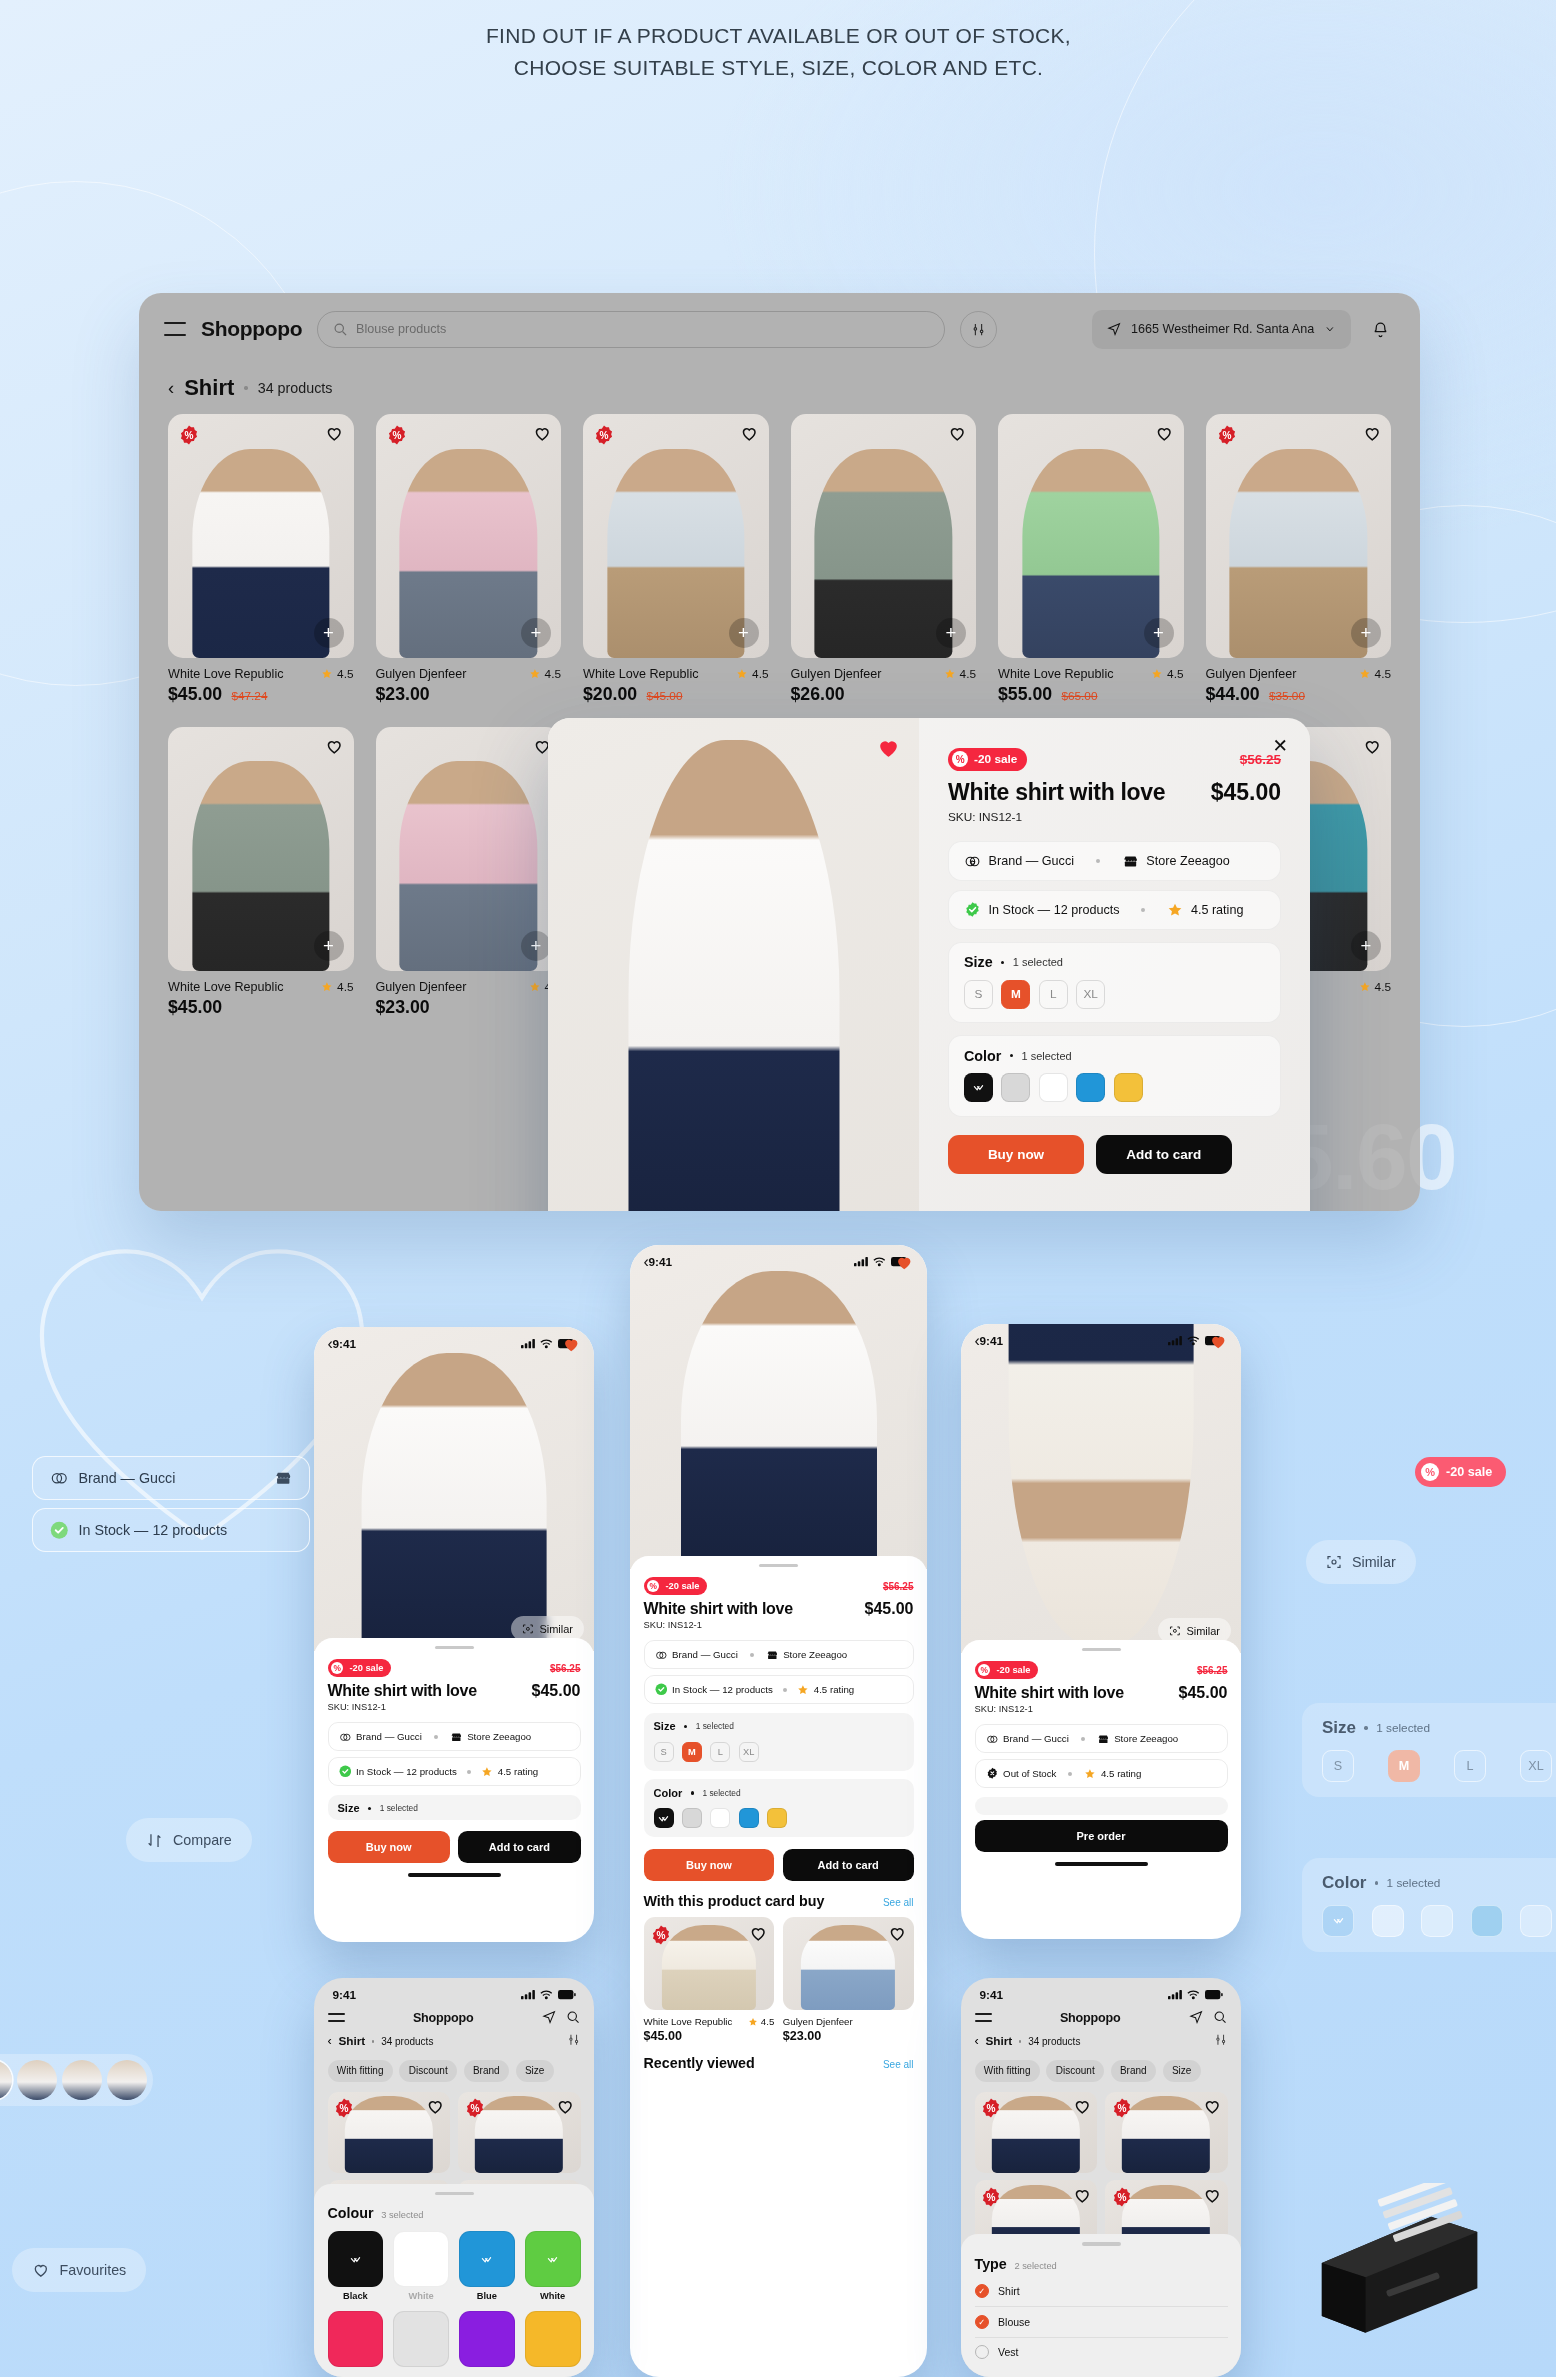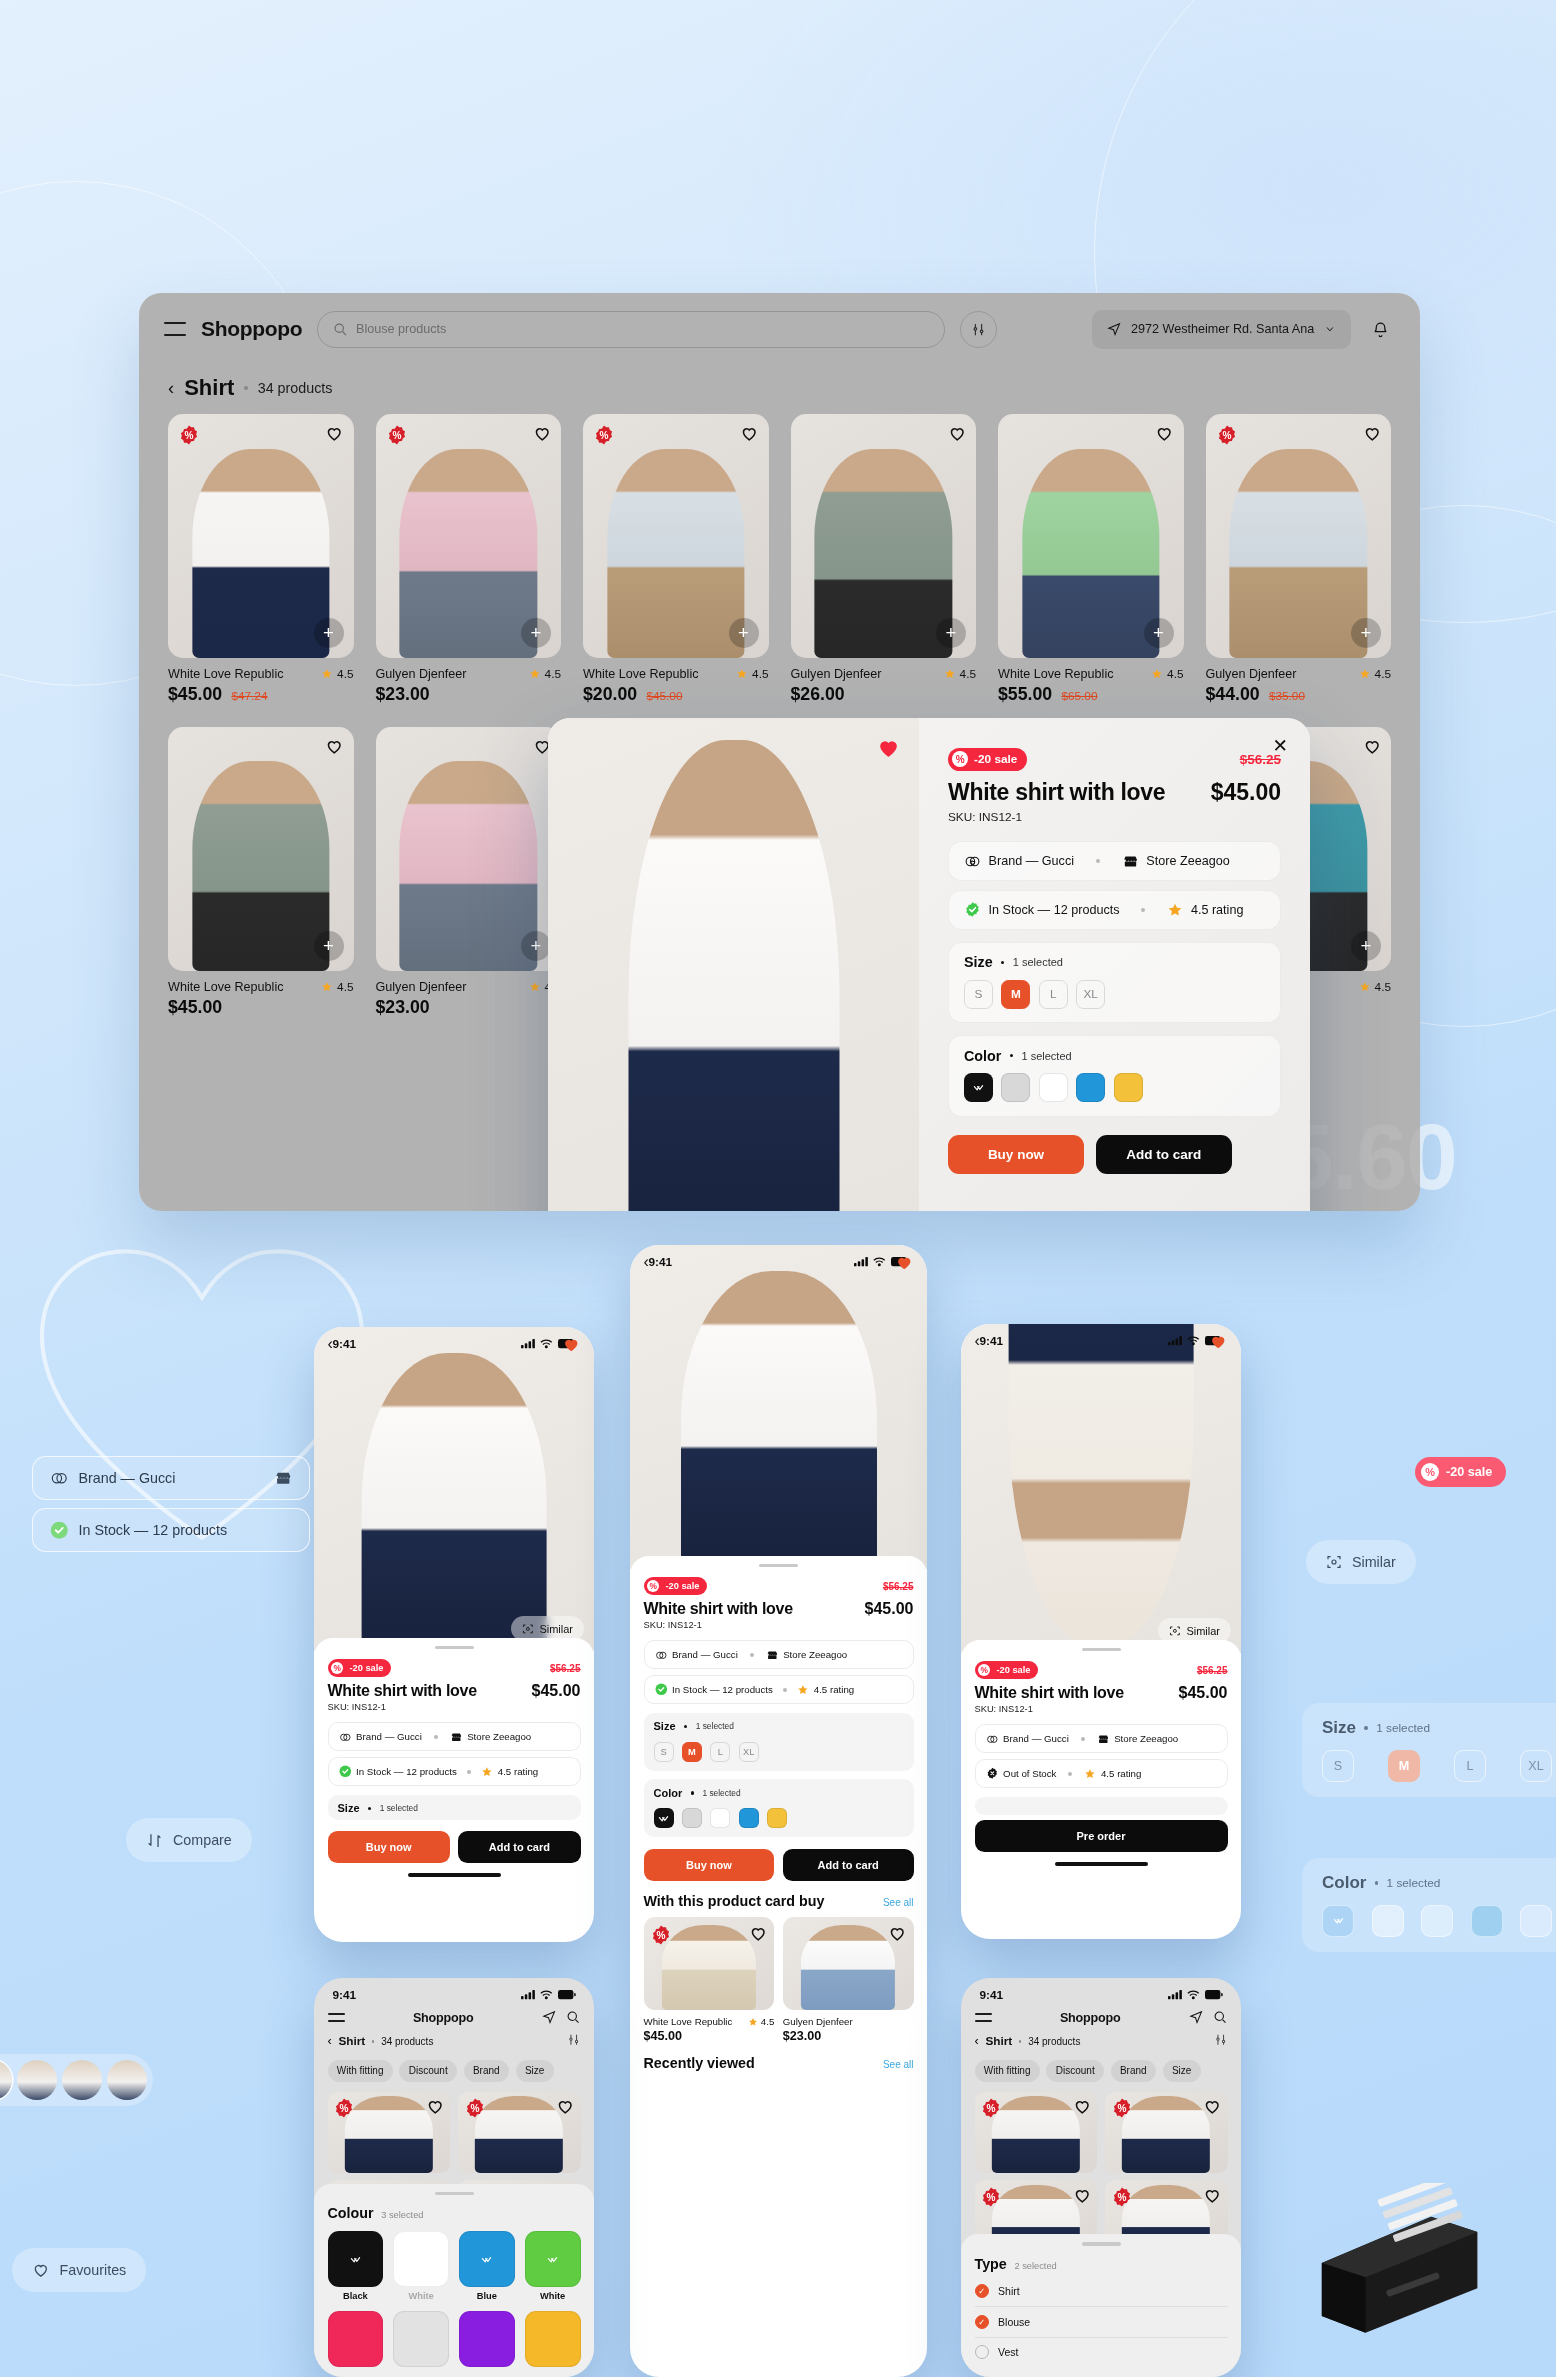--- a/index.html
+++ b/index.html
@@ -234,20 +234,24 @@
 
 <div class="deco" style="left:-177px;top:181px;width:505px;height:505px;"></div>
 <div class="deco" style="right:-278px;top:-118px;width:741px;height:741px;"></div>
 <div class="deco" style="right:-168px;top:505px;width:522px;height:522px;"></div>
 <svg class="deco2" style="left:25px;top:1226px;" width="354" height="337" viewBox="0 0 420 400">
   <path d="M210 370 C 60 265 20 190 20 130 C 20 70 65 30 120 30 C 160 30 190 52 210 85 C 230 52 260 30 300 30 C 355 30 400 70 400 130 C 400 190 360 265 210 370 Z" fill="none" stroke="rgba(255,255,255,.6)" stroke-width="5"></path>
 </svg>
 <div class="bignum">5.60</div>
 
 <div class="hdr">
+  <p>
+    <span>FIND OUT IF A PRODUCT AVAILABLE OR OUT OF STOCK,</span><br>
+    <span>CHOOSE SUITABLE STYLE, SIZE, COLOR AND ETC.</span>
+  </p>
 </div>
 
 <div class="desktop">
   <div class="topbar">
     <div class="burger">
         <i></i>
         <i></i>
       </div>
     <div class="brand">Shoppopo</div>
     <div class="searchbox">
@@ -264,21 +268,21 @@
           <circle cx="7" cy="11" r="2"></circle>
           <line x1="17" y1="3" x2="17" y2="13"></line>
           <line x1="17" y1="17" x2="17" y2="21"></line>
           <circle cx="17" cy="15" r="2"></circle>
         </svg>
     </div>
     <div class="addrpill">
       <svg width="14.3" height="14.3" viewBox="0 0 24 24" fill="none" stroke="#111" stroke-width="1.7">
           <path d="M21 3 L3 10.5 L11 13 L13.5 21 Z"></path>
         </svg>
-      <span class="txt">2972 Westheimer Rd. Santa Ana</span>
+      <span class="txt">1665 Westheimer Rd. Santa Ana</span>
       <svg width="11.8" height="11.8" viewBox="0 0 24 24" fill="none" stroke="#111" stroke-width="2">
           <polyline points="6,9 12,16 18,9"></polyline>
         </svg>
     </div>
     <div class="bell">
       <svg width="17" height="17" viewBox="0 0 24 24" fill="none" stroke="#111" stroke-width="1.7">
           <path d="M6 9a6 6 0 1 1 12 0c0 5 2 6 2 6H4s2-1 2-6z"></path>
           <path d="M10 20a2 2 0 0 0 4 0"></path>
         </svg>
     </div>

